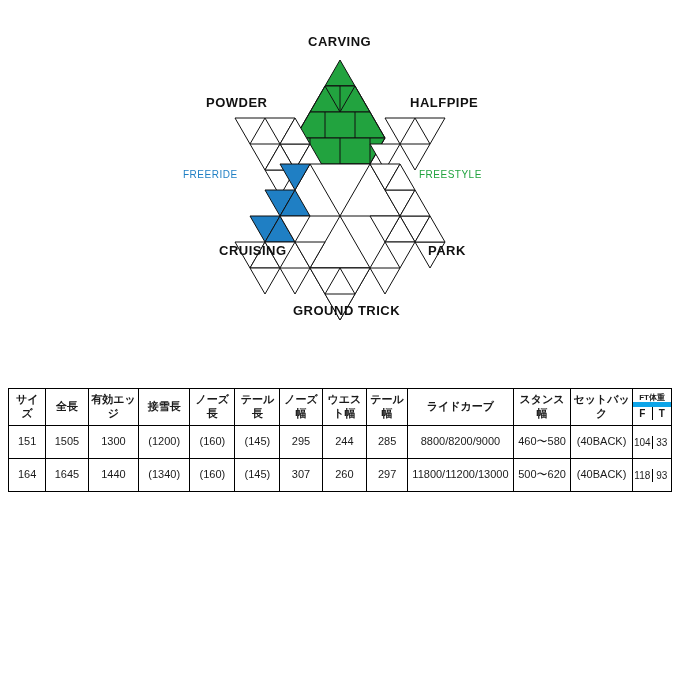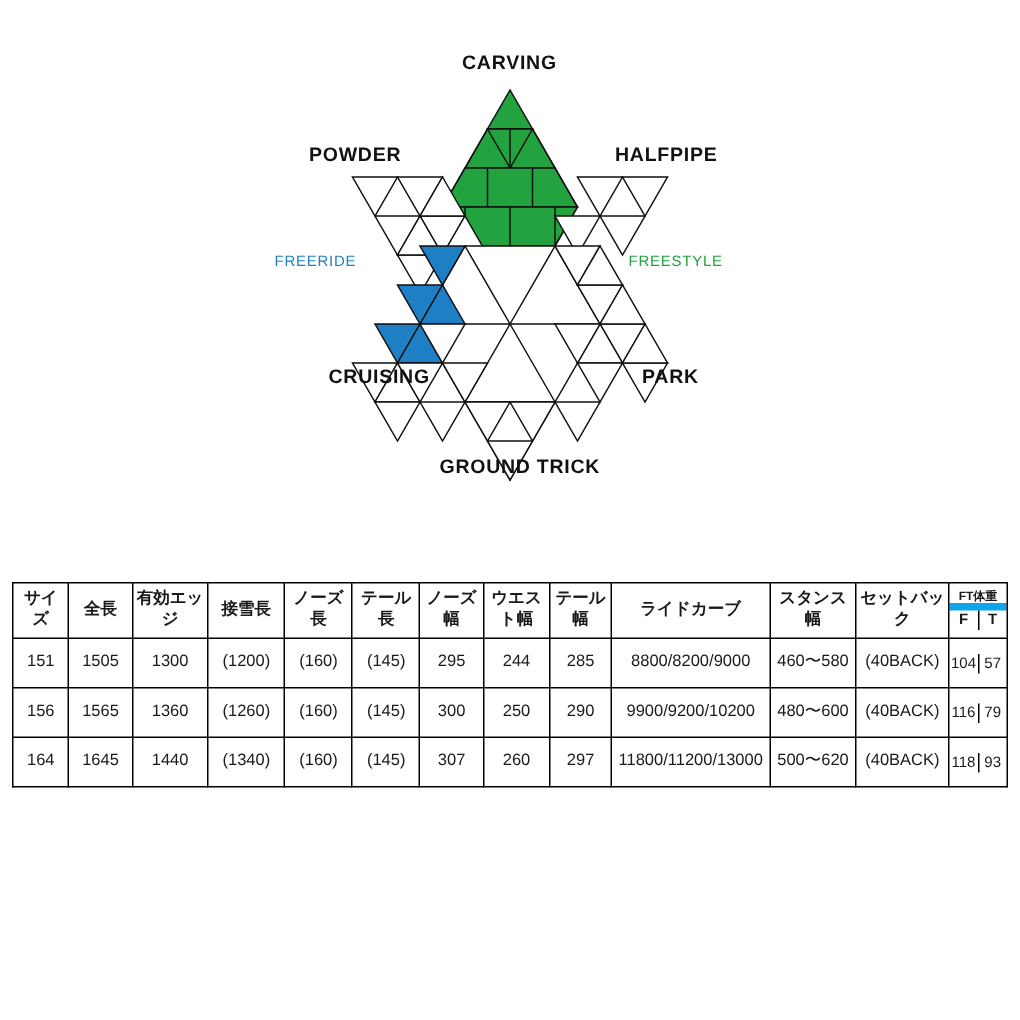--- a/index.html
+++ b/index.html
@@ -241,41 +241,21 @@
           <td>(145)</td>
           <td>295</td>
           <td>244</td>
           <td>285</td>
           <td>8800/8200/9000</td>
           <td>460〜580</td>
           <td>(40BACK)</td>
           <td class="ft-head">
             <span class="ft-sub">
               <span>104</span>
-              <span>57</span>
-            </span>
-          </td>
-        </tr>
-        <tr>
-          <td>156</td>
-          <td>1565</td>
-          <td>1360</td>
-          <td>(1260)</td>
-          <td>(160)</td>
-          <td>(145)</td>
-          <td>300</td>
-          <td>250</td>
-          <td>290</td>
-          <td>9900/9200/10200</td>
-          <td>480〜600</td>
-          <td>(40BACK)</td>
-          <td class="ft-head">
-            <span class="ft-sub">
-              <span>116</span>
-              <span>79</span>
+              <span>33</span>
             </span>
           </td>
         </tr>
         <tr>
           <td>164</td>
           <td>1645</td>
           <td>1440</td>
           <td>(1340)</td>
           <td>(160)</td>
           <td>(145)</td>

